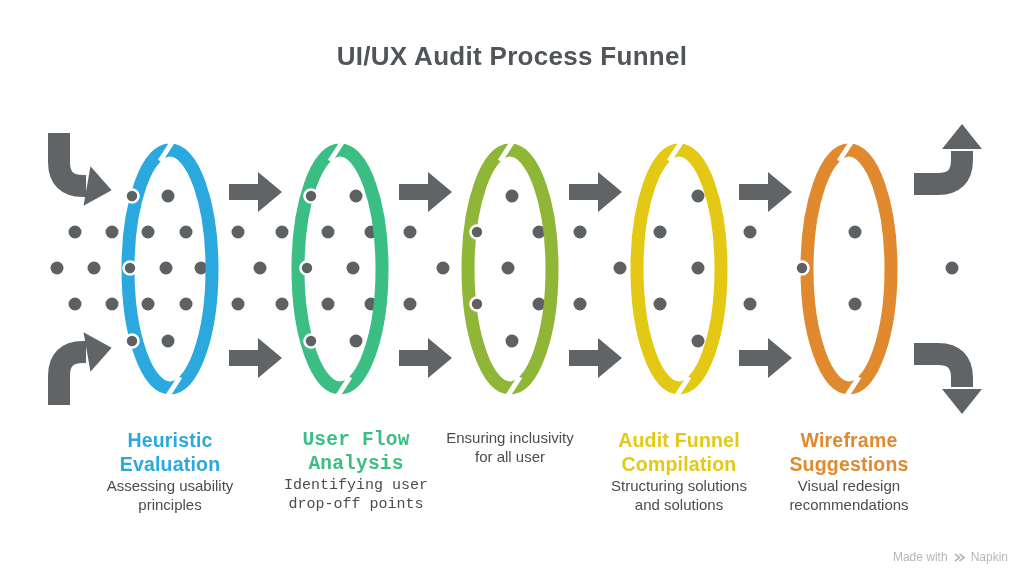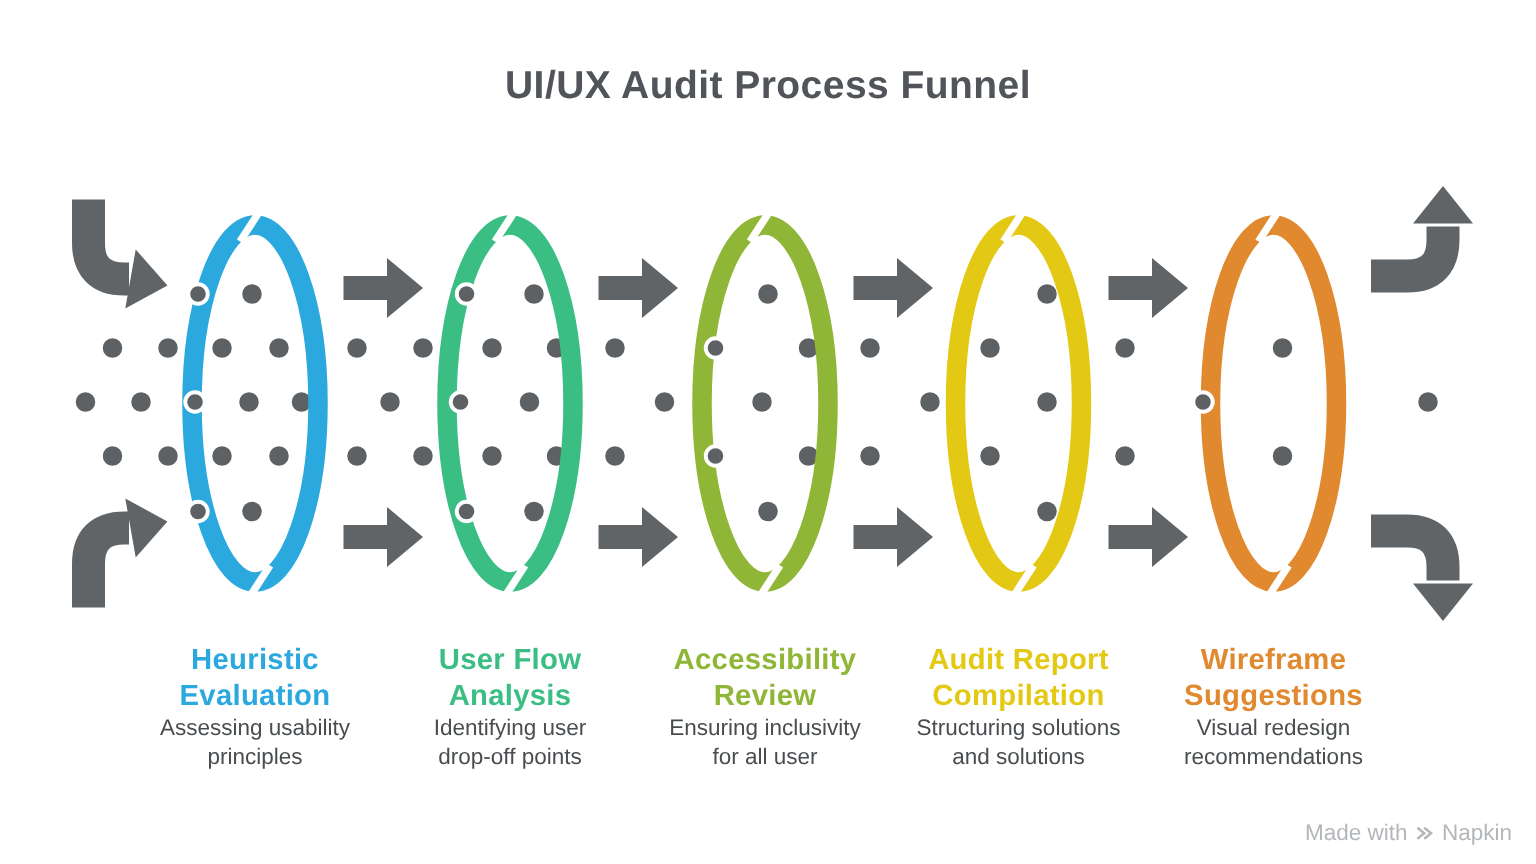--- a/index.html
+++ b/index.html
@@ -21,21 +21,21 @@
   .stage-title {
     font-size:19.5px; font-weight:bold; line-height:24px;
     letter-spacing:0.2px;
   }
   .stage-desc {
     font-size:15px; line-height:19px;
   }
   .watermark {
     position:absolute; right:16px; bottom:8px;
     display:flex; align-items:center; gap:5px;
-    font-size:15px;
+    font-size:12px;
   }
   .napkin-icon { display:inline-block; }
 </style>
 </head>
 <body>
 
 <div class="canvas" style="background: rgb(255, 255, 255);">
 
   <h1 class="page-title" style="color: rgb(81, 85, 89);">UI/UX Audit Process Funnel</h1>
 
@@ -133,43 +133,39 @@
     <div class="stage" style="left: 170px;">
       <div class="stage-title" style="color: rgb(43, 169, 222);">
         <span>Heuristic</span><br>
         <span>Evaluation</span>
       </div>
       <div class="stage-desc" style="color: rgb(73, 77, 80);">
         <span>Assessing usability</span><br>
         <span>principles</span>
       </div>
     </div>
-    <div class="stage" style="left: 340px;">
+    <div class="stage" style="left: 356px; font-family: Liberation Mono, monospace;">
       <div class="stage-title" style="color: rgb(59, 190, 132);">
         <span>User Flow</span><br>
         <span>Analysis</span>
       </div>
       <div class="stage-desc" style="color: rgb(73, 77, 80);">
         <span>Identifying user</span><br>
         <span>drop-off points</span>
       </div>
     </div>
     <div class="stage" style="left: 510px;">
-      <div class="stage-title" style="color: rgb(143, 182, 54);">
-        <span>Accessibility</span><br>
-        <span>Review</span>
-      </div>
       <div class="stage-desc" style="color: rgb(73, 77, 80);">
         <span>Ensuring inclusivity</span><br>
         <span>for all user</span>
       </div>
     </div>
     <div class="stage" style="left: 679px;">
       <div class="stage-title" style="color: rgb(227, 201, 19);">
-        <span>Audit Report</span><br>
+        <span>Audit Funnel</span><br>
         <span>Compilation</span>
       </div>
       <div class="stage-desc" style="color: rgb(73, 77, 80);">
         <span>Structuring solutions</span><br>
         <span>and solutions</span>
       </div>
     </div>
     <div class="stage" style="left: 849px;">
       <div class="stage-title" style="color: rgb(224, 137, 47);">
         <span>Wireframe</span><br>

